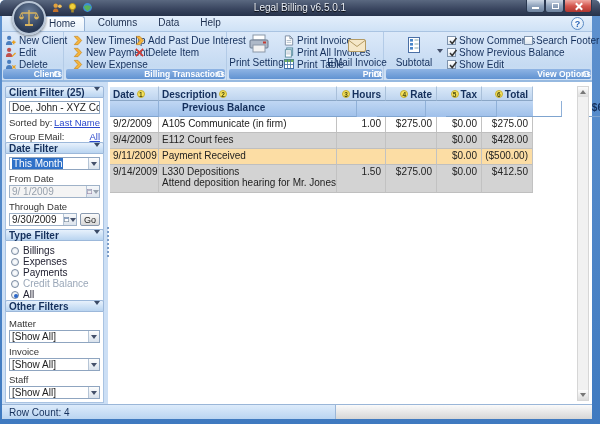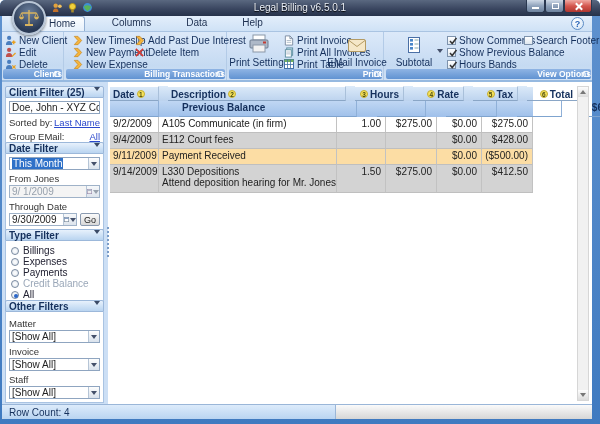--- a/index.html
+++ b/index.html
@@ -18,21 +18,21 @@
   .glyph-max { position:absolute; left:6px; top:3px; width:7px; height:6px; border:1px solid #fff; }
   .glyph-close { position:absolute; left:9px; top:2px; width:9px; height:8px; }
   .glyph-close:before,.glyph-close:after { content:""; position:absolute; left:4px; top:0; width:2px; height:9px; background:#fff; }
   .glyph-close:before { transform:rotate(45deg);} .glyph-close:after{ transform:rotate(-45deg);}
 
   
   .appbtn { position:absolute; left:12px; top:1px; width:34px; height:34px; border-radius:50%; background:radial-gradient(circle at 50% 30%,#6b7f9c,#2a3a55 70%); border:2px solid #b9c6d6; box-shadow:0 1px 3px rgba(0,0,0,.5); z-index:30; display:flex; align-items:center; justify-content:center; cursor:pointer; }
 
   
   .tabrow { position:absolute; left:2px; top:16px; width:590px; height:15px; background:linear-gradient(#e3eefb,#cfe2f6); }
-  .tabs { position:absolute; left:38px; top:0; height:15px; display:flex; gap:19px;text-align:right; }
+  .tabs { position:absolute; left:38px; top:0; height:15px; display:flex; gap:5px;text-align:right; }
   .tab { padding:1px 8px 0; color:#1e3050; border-radius:3px 3px 0 0; cursor:pointer; white-space:nowrap; }
   .tab.active { background:linear-gradient(#fdfeff,#e6f0fb); border:1px solid #93afd2; border-bottom:none; }
   .helpbtn { position:absolute; right:8px; top:1px; width:13px; height:13px; border-radius:50%; background:radial-gradient(circle at 40% 30%,#ffffff,#cfe2f6); border:1px solid #5d8cc4; color:#2a66b8; font-weight:bold; font-size:9px; text-align:center; line-height:12px; cursor:pointer; }
 
   
   .ribbon { position:absolute; left:2px; top:31px; width:590px; height:49px; background:linear-gradient(#dcE9f9,#c5daf2 70%,#cfe0f4); border-top:1px solid #aac4e2; }
   .rgroup { position:absolute; top:0; bottom:0; border-right:1px solid #b3cbe7; }
   .gband { position:absolute; left:1px; right:1px; bottom:1px; height:10px; background:linear-gradient(#8fb4e4,#6193d2); border-radius:2px; color:#fff; font-size:8.5px; font-weight:bold; text-align:right; line-height:10px; white-space:nowrap; }
   .launcher { position:absolute; right:2px; top:2px; width:6px; height:6px; border:1px solid rgba(255,255,255,.85); border-radius:1px; }
   .ritem { display:flex; align-items:center; gap:3px; height:12px; color:#15305c; white-space:nowrap; cursor:pointer; }
@@ -67,21 +67,21 @@
   [data-checked="true"] .radio i { display:block; }
   [data-disabled="true"].radio-row { color:#9aa7b8; }
   .splitter { position:absolute; left:104px; top:0; bottom:0; width:4px; cursor:col-resize; }
   .splitter i { position:absolute; left:1px; top:145px; width:2px; height:30px; background:repeating-linear-gradient(#7a9cc8 0 2px, transparent 2px 4px); }
 
   
   .tbl { position:absolute; left:108px; top:4px; width:423px; }
   .trow { display:grid; grid-template-columns:49px 178px 49px 51px 45px 51px; }
   .trow > div { border-right:1px solid #c2c2c2; border-bottom:1px solid #bfbfbf; padding:1px 4px 0 3px; overflow:hidden; white-space:nowrap; }
   .num { text-align:right; }
-  .thead { height:15px; background:linear-gradient(#dcEAf9,#bcd3ee); font-weight:bold; color:#15305c;gap:9px; }
+  .thead { height:15px; background:linear-gradient(#dcEAf9,#bcd3ee); font-weight:bold; color:#15305c; }
   .thead > div { border-right:1px solid #a9c0da; border-bottom:1px solid #8aa6c6; border-top:1px solid #fff; display:flex; align-items:center; gap:2px; }
   .thead .num { justify-content:flex-end; }
   .badge { width:8px; height:8px; border-radius:50%; background:#f7e35b; border:1px solid #c4ae34; color:#4a4a10; font-size:6.5px; font-weight:bold; text-align:center; line-height:7px; flex:none; }
   .r-band { height:16px; background:linear-gradient(#c0d7f3,#9fc0ea); color:#15305c; font-weight:bold;gap:20px; }
   .r-band > div { border-right:1px solid #8fb0d8; border-bottom:1px solid #7fa4cf; }
   .r-white { height:16px; background:#fff; }
   .r-gray { height:16px; background:#d3d3d3; }
   .r-orange { height:16px; background:#fcdda4; }
   .r-tall { height:28px; }
   .cmt { font-size:10px; }
@@ -299,21 +299,21 @@
               </svg>
             </span>
           <span>Show Previous Balance</span>
         </div>
         <div class="ritem">
           <span class="chk" data-checked="true">
               <svg width="10" height="10" viewBox="0 0 10 10">
                 <path d="M2 5l2.2 2.5L8.5 2" fill="none" stroke="#333" stroke-width="1.5"></path>
               </svg>
             </span>
-          <span>Hours Bands</span>
+          <span>Show Edit</span>
         </div>
       </div>
       <div class="rcol" style="left:139px;">
         <div class="ritem">
           <span class="chk" data-checked="false"></span>
           <span>Search Footer</span>
         </div>
       </div>
       <div class="gband"><span>View Options</span><span class="launcher"></span></div>
     </div>
@@ -348,21 +348,21 @@
             <span>Date Filter</span>
             <span class="arrow-dn"></span>
           </div>
         <div class="pbody">
           <div class="combo">
               <span class="sel">This Month</span>
               <span class="cbtn">
                 <span class="arrow-dn"></span>
               </span>
             </div>
-          <div class="flabel">From Jones</div>
+          <div class="flabel">From Date</div>
           <div class="dinput" data-disabled="true">
             <span>9/ 1/2009</span>
             <span class="cbtn">
                 <svg width="7" height="7" viewBox="0 0 8 8">
                   <rect x="0.5" y="1" width="7" height="6.5" fill="#eee" stroke="#98a"></rect>
                   <rect x="0.5" y="1" width="7" height="2" fill="#aab4c4"></rect>
                 </svg>
                 <span class="arrow-dn" style="border-top-color:#97a1ad;"></span>
               </span>
           </div>

